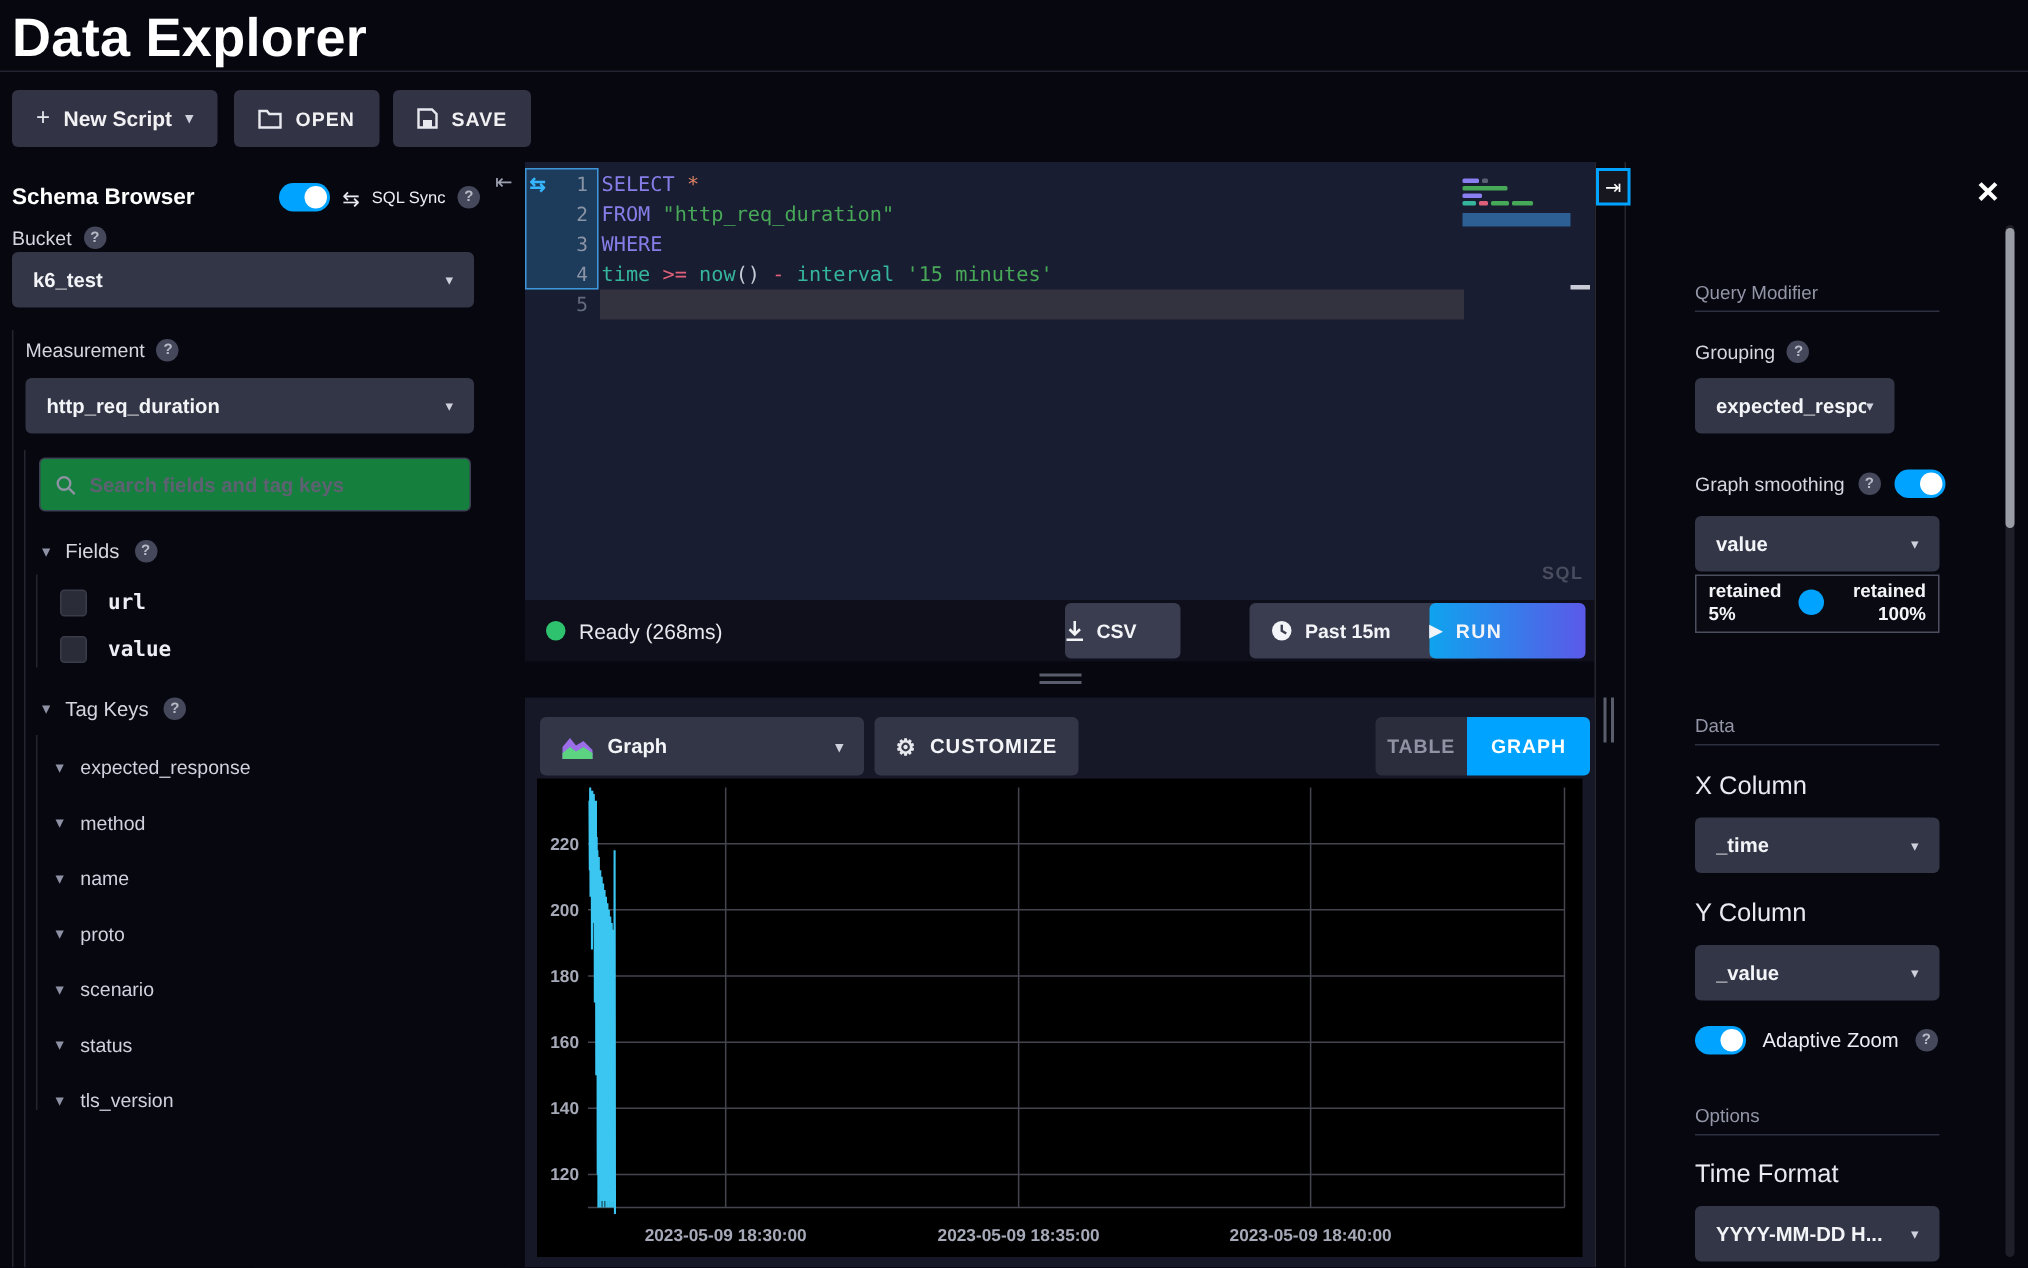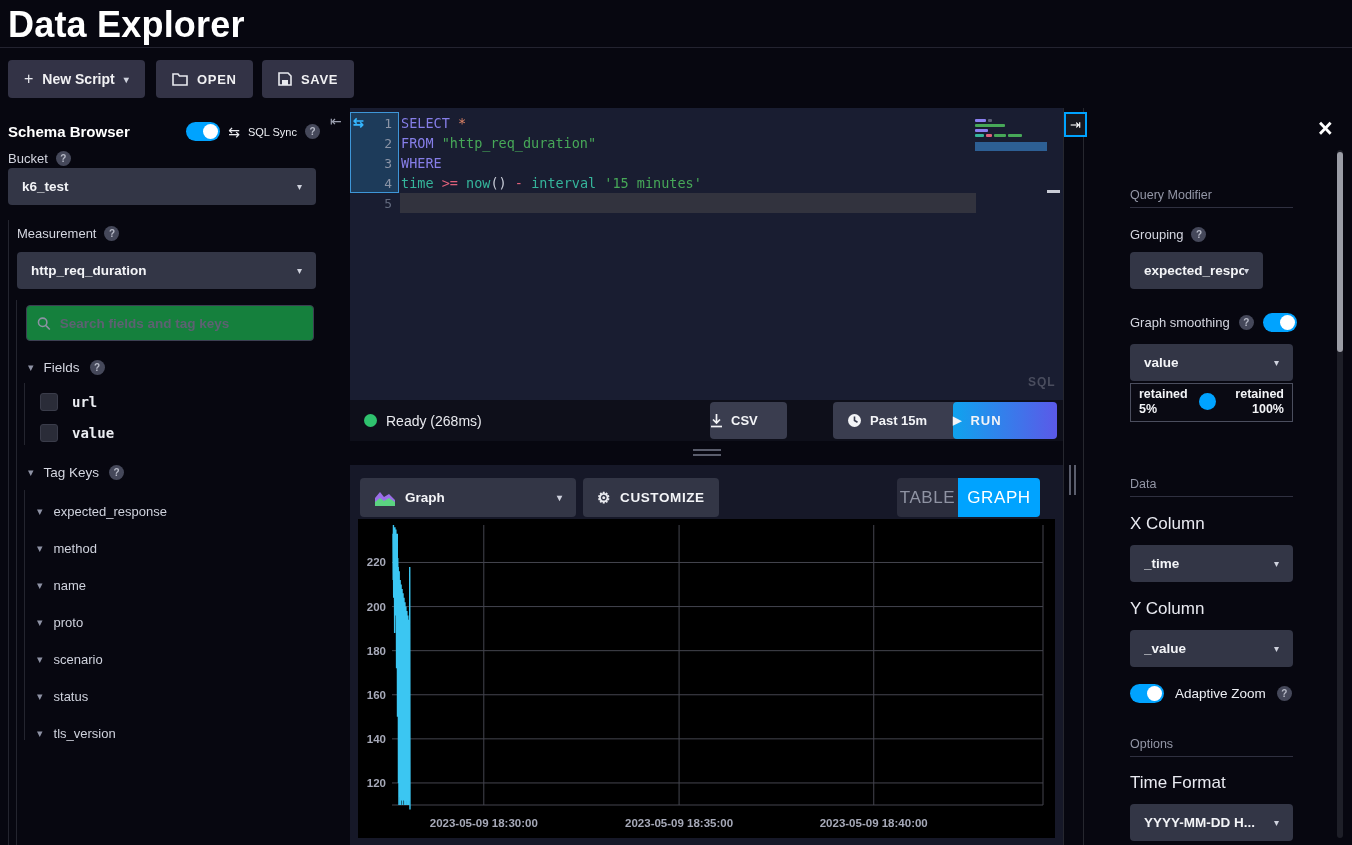--- a/index.html
+++ b/index.html
@@ -89,21 +89,21 @@
   .collapse-left { left:330px; top:113px; color:#9ca0b0; font-size:14px; cursor:pointer; }
   .expand-right { left:1064px; top:112px; width:23px; height:25px; background:#16171f; border:2px solid #00A3FF;
                   color:#ffffff; font-size:13px; display:flex; align-items:center; justify-content:center; cursor:pointer; }
   .vline { width:1px; background:#26272f; top:108px; height:737px; }
 
   
   .graph-panel { left:350px; top:465px; width:713px; height:380px; background:#161828; }
   .gp-toolbar-btn { position:absolute; top:13px; height:39px; background:#333646; border-radius:4px; display:flex;
                     align-items:center; gap:9px; padding:0 14px; cursor:pointer; font-size:13.5px; font-weight:bold; color:#f3f4f7; }
   .tab { position:absolute; top:13px; height:39px; display:flex; align-items:center; justify-content:center;
-         font-size:17px; font-weight:normal; letter-spacing:.6px; cursor:pointer; }
+         font-size:13px; font-weight:bold; letter-spacing:.6px; cursor:pointer;margin-left:20px; }
   .tab-table { left:547px; width:61px; background:#2b2d3d; color:#8f93a3; border-radius:4px 0 0 4px; }
   .tab-graph { left:608px; width:82px; background:#00A3FF; color:#ffffff; border-radius:0 4px 4px 0; }
   .gear { color:#e8e9ee; font-size:15px; }
   .chart-wrap { position:absolute; left:8px; top:54px; width:697px; height:319px; background:#000000; }
 
   
   .rp-close { left:1318px; top:116px; font-size:25px; font-weight:bold; color:#ffffff; cursor:pointer; line-height:1; }
   .rp-section { font-size:12.5px; color:#9396a6; }
   .rp-hr { height:1px; background:#2f3040; width:163px; }
   .rp-big { font-size:17px; color:#e9eaf1; }

